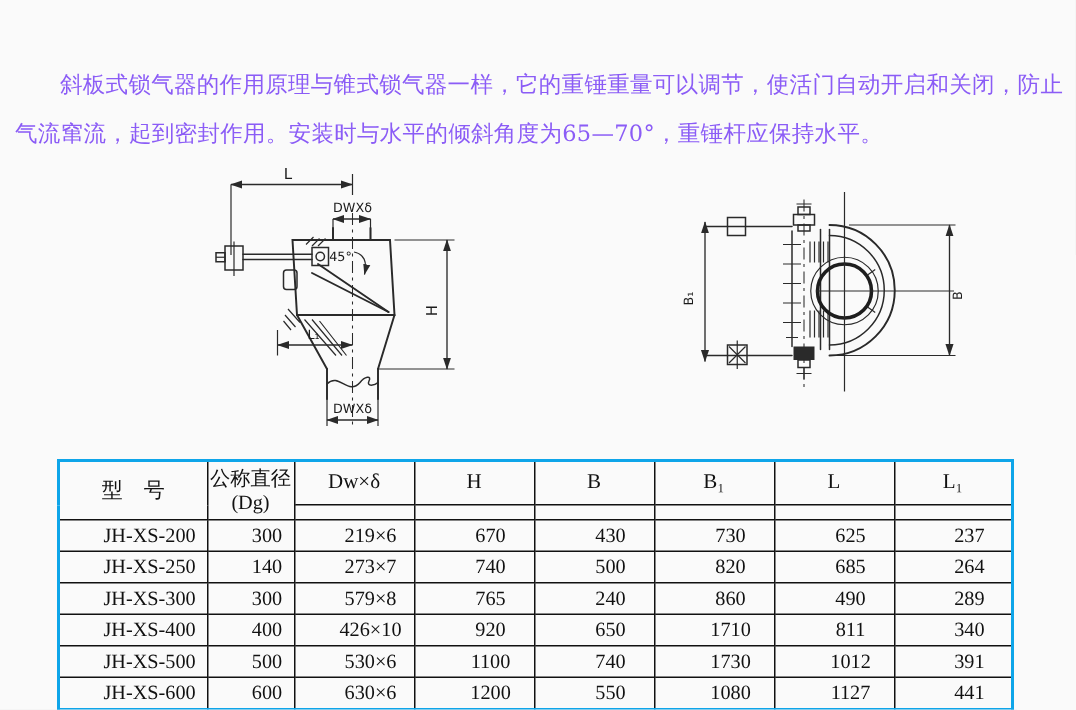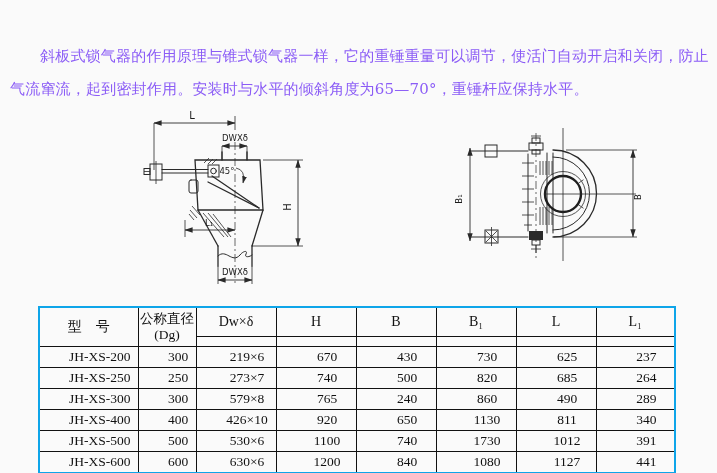--- a/index.html
+++ b/index.html
@@ -247,21 +247,21 @@
       <td>300</td>
       <td>219×6</td>
       <td>670</td>
       <td>430</td>
       <td>730</td>
       <td>625</td>
       <td>237</td>
     </tr>
     <tr class="data">
       <td>JH-XS-250</td>
-      <td>250</td>
+      <td>140</td>
       <td>273×7</td>
       <td>740</td>
       <td>500</td>
       <td>820</td>
       <td>685</td>
       <td>264</td>
     </tr>
     <tr class="data">
       <td>JH-XS-300</td>
       <td>300</td>
@@ -271,40 +271,40 @@
       <td>860</td>
       <td>490</td>
       <td>289</td>
     </tr>
     <tr class="data">
       <td>JH-XS-400</td>
       <td>400</td>
       <td>426×10</td>
       <td>920</td>
       <td>650</td>
-      <td>1130</td>
+      <td>1710</td>
       <td>811</td>
       <td>340</td>
     </tr>
     <tr class="data">
       <td>JH-XS-500</td>
       <td>500</td>
       <td>530×6</td>
       <td>1100</td>
       <td>740</td>
       <td>1730</td>
       <td>1012</td>
       <td>391</td>
     </tr>
     <tr class="data">
       <td>JH-XS-600</td>
       <td>600</td>
       <td>630×6</td>
       <td>1200</td>
-      <td>840</td>
+      <td>550</td>
       <td>1080</td>
       <td>1127</td>
       <td>441</td>
     </tr>
   </tbody>
     </table>
 
 </div>
 
 </body></html>

